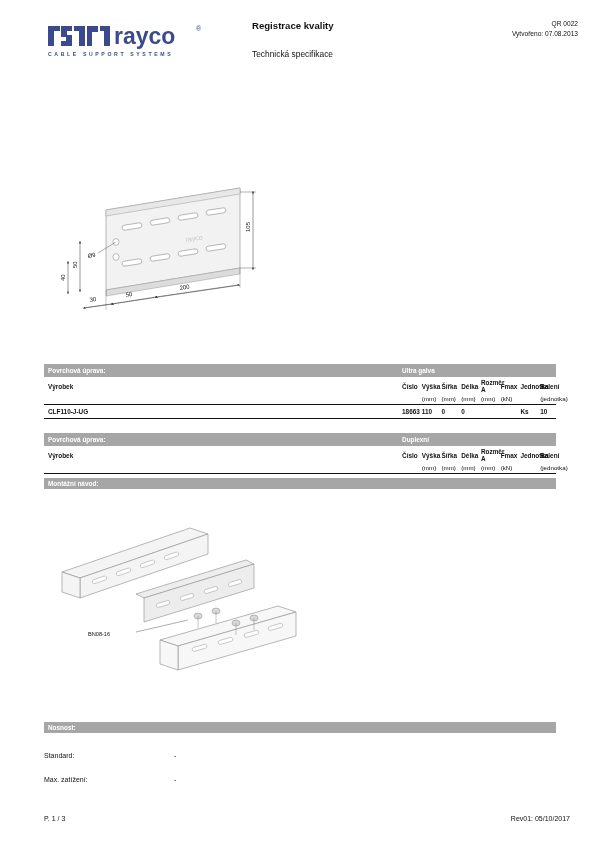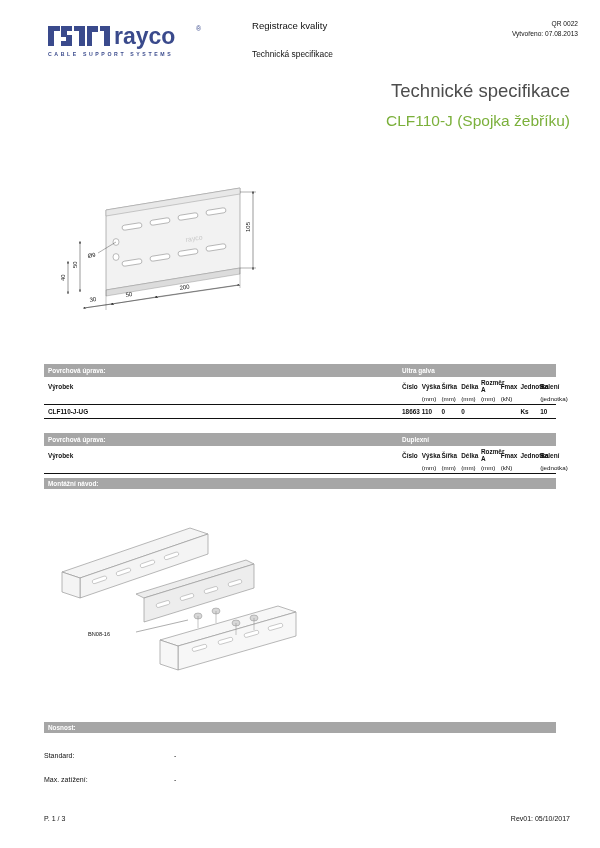--- a/index.html
+++ b/index.html
@@ -16,21 +16,21 @@
 
   
   .header { position:relative; height:70px; }
   .logo-wrap { position:absolute; left:44px; top:22px; width:170px; }
   .logo-svg { display:block; }
   .logo-sub {
     font-size:5.2px; letter-spacing:2.6px; color:#3a4a8c;
     margin-top:1px; padding-left:4px; font-weight:bold;
   }
   .header-center { position:absolute; left:252px; top:20px; text-align:left; }
-  .header-center .t1 { font-size:9.6px; font-weight:normal; color:#111; }
+  .header-center .t1 { font-size:9.6px; font-weight:bold; color:#111; }
   .header-center .t2 { font-size:8.4px; color:#111; margin-top:18px; }
   .header-right { position:absolute; right:22px; top:20px; text-align:right; }
   .header-right .t1 { font-size:6.6px; color:#111; }
   .header-right .t2 { font-size:6.6px; color:#111; margin-top:3px; }
 
   
   .title-block { position:absolute; right:30px; top:80px; text-align:right; }
   .title-main { font-size:18.5px; color:#4d4d4d; font-weight:normal; }
   .title-sub  { font-size:15.5px; color:#7bb03b; margin-top:10px; }
 
@@ -123,24 +123,20 @@
       <div class="t1">Registrace kvality</div>
       <div class="t2">Technická specifikace</div>
     </div>
 
     <div class="header-right">
       <div class="t1">QR 0022</div>
       <div class="t2">Vytvořeno: 07.08.2013</div>
     </div>
   </div>
 
-  <div class="title-block">
-    <div class="title-main">Technické specifikace</div>
-    <div class="title-sub">CLF110-J (Spojka žebříku)</div>
-  </div>
 
   <div class="drawing1">
     <svg width="260" height="190" viewBox="0 0 260 190">
       <defs>
         <marker id="ar" markerWidth="6" markerHeight="6" refX="3" refY="3" orient="auto">
           <path d="M0,3 L6,1 L6,5 Z" fill="#333"></path>
         </marker>
       </defs>
 
       <polygon points="66,60 200,38 200,118 66,140" fill="#f2f2f2" stroke="#9a9a9a" stroke-width="0.7"></polygon>

